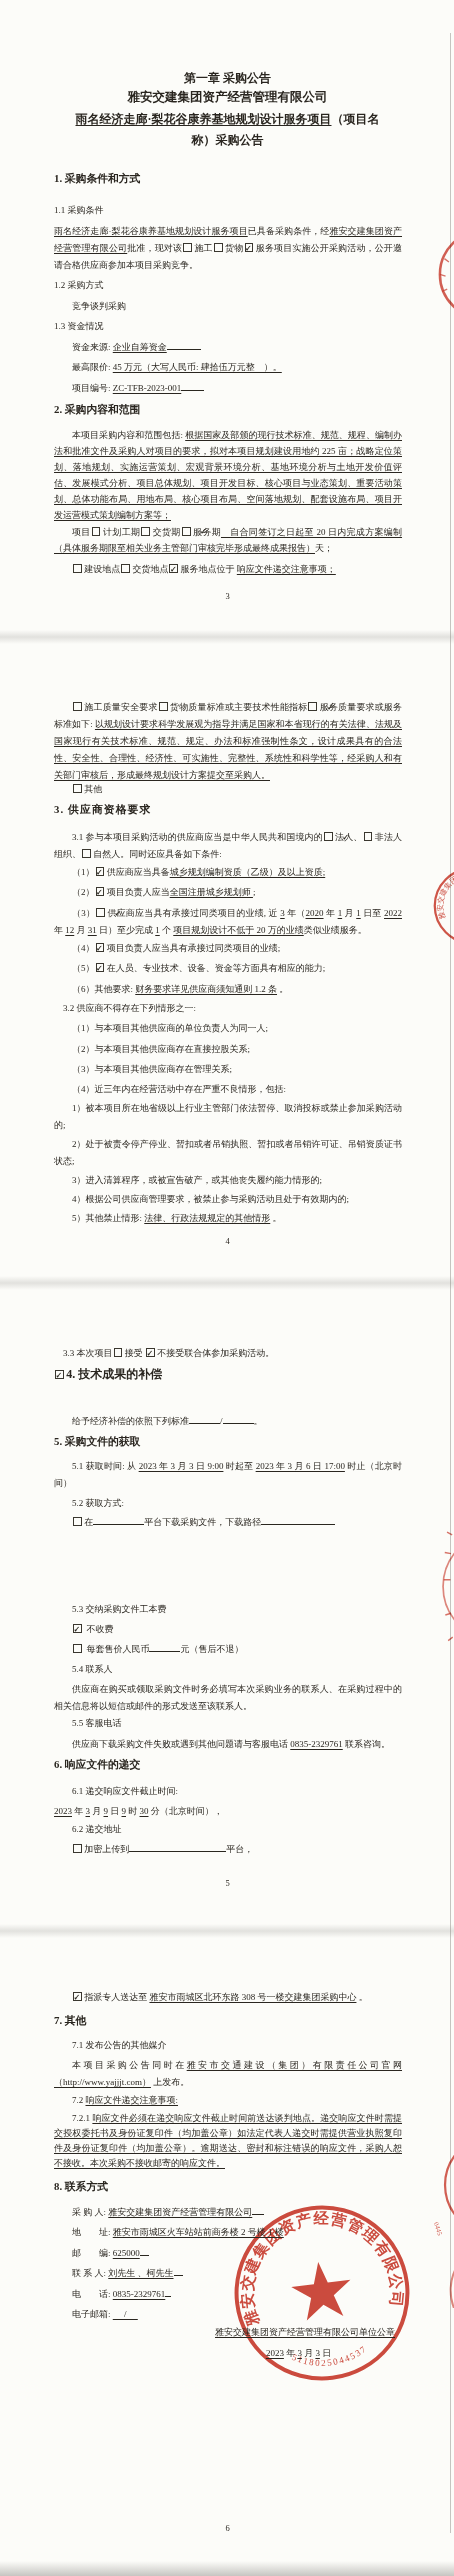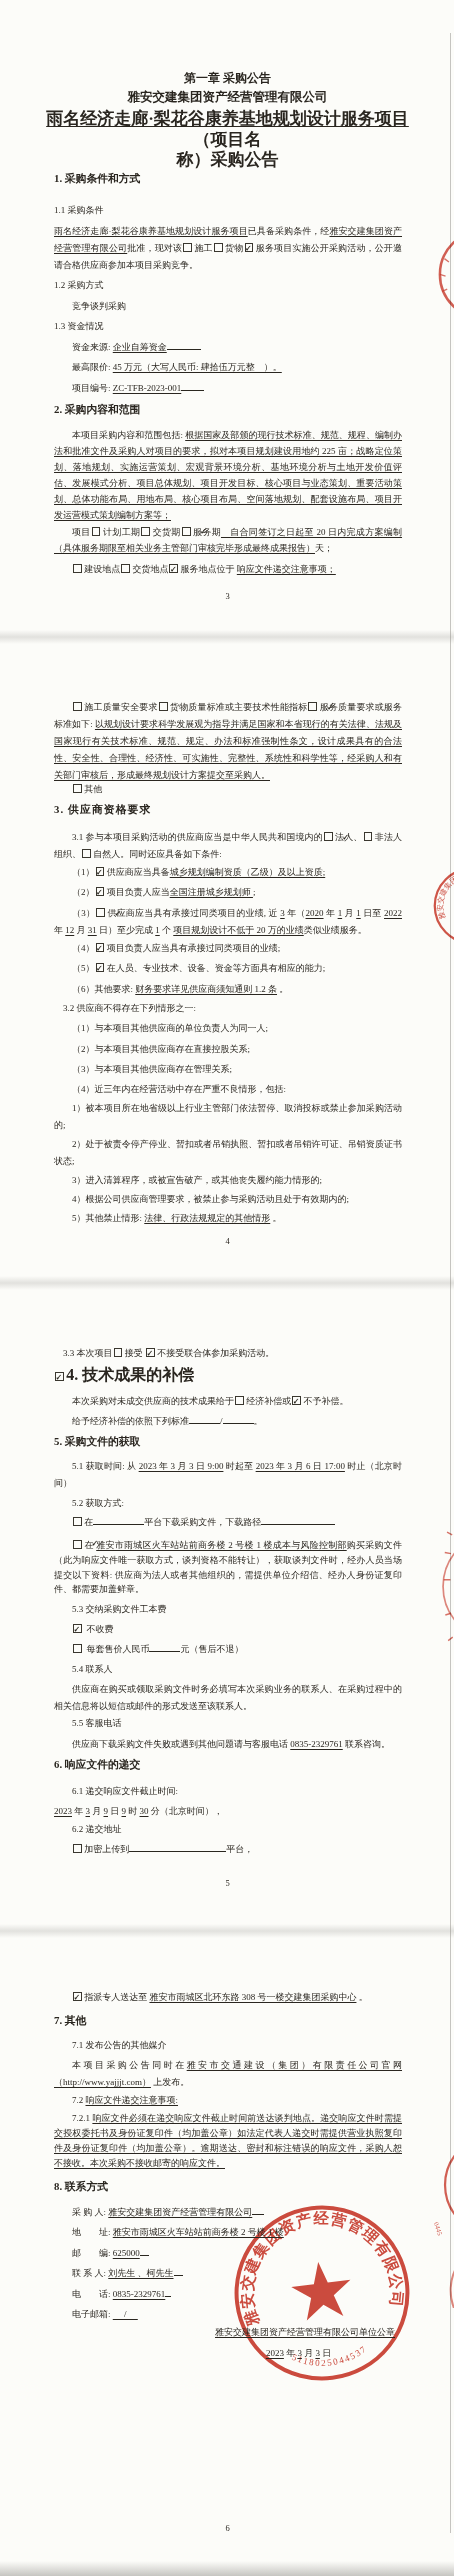--- a/index.html
+++ b/index.html
@@ -71,21 +71,21 @@
     <text font-size="27" font-weight="bold" letter-spacing="2" fill="#c9382a">
       <textPath href="#sealTopArc" startOffset="50%" text-anchor="middle">雅安交建集团资产经营管理有限公司</textPath>
     </text>
     <text font-size="16" letter-spacing="3" fill="#c9382a">
       <textPath href="#sealBottomArc" startOffset="50%" text-anchor="middle">5118025044537</textPath>
     </text>
   </svg>
 
 <div class="blk wrap" style="top: 70px; left: 0px; width: 455px; text-align: center; font-size: 12px; font-weight: 700;"><span>第一章 采购公告</span></div>
     <div class="blk wrap" style="top: 89px; left: 0px; width: 455px; text-align: center; font-size: 12.5px; font-weight: 700;"><span>雅安交建集团资产经营管理有限公司</span></div>
-    <div class="blk wrap" style="top: 109px; left: 40px; width: 375px; text-align: center; font-size: 17px; line-height: 20.5px; font-weight: 700;"><span class="u">雨名经济走廊·梨花谷康养基地规划设计服务项目</span><span>（项目名</span><br><span>称）采购公告</span></div>
+    <div class="blk wrap" style="top: 109px; left: 40px; width: 375px; text-align: center; font-size: 12px; line-height: 20.5px; font-weight: 700;"><span class="u">雨名经济走廊·梨花谷康养基地规划设计服务项目</span><span>（项目名</span><br><span>称）采购公告</span></div>
     <div class="blk" style="top: 170px; left: 54px; font-size: 10.8px; font-weight: 700;"><span>1. 采购条件和方式</span></div>
     <div class="blk" style="top: 202px; left: 54px;"><span>1.1 采购条件</span></div>
     <div class="blk wrap" style="top: 223px; left: 54px; width: 348px; text-align: justify; line-height: 17px;"><span class="u">雨名经济走廊·梨花谷康养基地规划设计服务项目</span><span>已具备采购条件，经</span><span class="u">雅安交建集团资产经营管理有限公司</span><span>批准，现对该</span><span class="cb"></span><span>施工</span><span class="cb"></span><span>货物</span><span class="cb ck"></span><span>服务项目实施公开采购活动，公开邀请合格供应商参加本项目采购竞争。</span></div>
     <div class="blk" style="top: 277px; left: 54px;"><span>1.2 采购方式</span></div>
     <div class="blk" style="top: 298px; left: 72px;"><span>竞争谈判采购</span></div>
     <div class="blk" style="top: 318px; left: 54px;"><span>1.3 资金情况</span></div>
     <div class="blk" style="top: 339px; left: 72px; text-align: center;"><span>资金来源: </span><span class="u">企业自筹资金</span><span class="bl" style="width: 34px;"></span></div>
     <div class="blk" style="top: 359px; left: 72px;"><span>最高限价: </span><span class="u">45 万元（大写人民币: 肆拾伍万元整　）。</span></div>
     <div class="blk" style="top: 380px; left: 72px;"><span>项目编号: </span><span class="u"> ZC-TFB-2023-001</span><span class="bl" style="width: 23px;"></span></div>
     <div class="blk" style="top: 401px; left: 54px; font-size: 10.8px; font-weight: 700;"><span>2. 采购内容和范围</span></div>
@@ -108,28 +108,26 @@
     <div class="blk" style="top: 1041px; left: 72px;"><span>（2）与本项目其他供应商存在直接控股关系;</span></div>
     <div class="blk" style="top: 1061px; left: 72px;"><span>（3）与本项目其他供应商存在管理关系;</span></div>
     <div class="blk" style="top: 1081px; left: 72px;"><span>（4）近三年内在经营活动中存在严重不良情形，包括:</span></div>
     <div class="blk wrap" style="top: 1100px; left: 54px; width: 348px; text-align: justify; line-height: 17px; text-indent: 18px;"><span>1）被本项目所在地省级以上行业主管部门依法暂停、取消投标或禁止参加采购活动的;</span></div>
     <div class="blk wrap" style="top: 1136px; left: 54px; width: 348px; text-align: justify; line-height: 17px; text-indent: 18px;"><span>2）处于被责令停产停业、暂扣或者吊销执照、暂扣或者吊销许可证、吊销资质证书状态;</span></div>
     <div class="blk" style="top: 1172px; left: 72px;"><span>3）进入清算程序，或被宣告破产，或其他丧失履约能力情形的;</span></div>
     <div class="blk" style="top: 1191px; left: 72px;"><span>4）根据公司供应商管理要求，被禁止参与采购活动且处于有效期内的;</span></div>
     <div class="blk" style="top: 1210px; left: 72px;"><span>5）其他禁止情形: </span><span class="u">法律、行政法规规定的其他情形</span><span> 。</span></div>
     <div class="blk wrap" style="top: 1233px; left: 0px; width: 455px; text-align: center; font-size: 8.5px;"><span>4</span></div>
     <div class="blk" style="top: 1345px; left: 63px;"><span>3.3 本次项目</span><span class="cb"></span><span>接受 </span><span class="cb ck"></span><span>不接受联合体参加采购活动。</span></div>
-    <div class="blk" style="top: 1366px; left: 54px; font-size: 16px; font-weight: 700;"><span class="cb ck"></span><span>4. 技术成果的补偿</span></div>
-    <div class="blk" style="top: 1393px; left: 72px;"><span>本次采购对未成交供应商的技术成果给于</span><span class="cb"></span><span>经济补偿或</span><span class="cb ck"></span><span>不予补偿。</span></div>
+    <div class="blk" style="top: 1366px; left: 54px; font-size: 12px; font-weight: 700;"><span class="cb ck"></span><span>4. 技术成果的补偿</span></div>
     <div class="blk" style="top: 1413px; left: 72px;"><span>给予经济补偿的依照下列标准</span><span class="bl" style="width: 31px;"></span><span>/</span><span class="bl" style="width: 31px;"></span><span>。</span></div>
     <div class="blk" style="top: 1433px; left: 54px; font-size: 10.8px; font-weight: 700;"><span>5.  采购文件的获取</span></div>
     <div class="blk wrap" style="top: 1458px; left: 54px; width: 348px; text-align: justify; line-height: 17px; text-indent: 18px;"><span>5.1 获取时间: 从 </span><span class="u">2023 年 3 月 3 日 9:00</span><span> 时起至 </span><span class="u">2023 年 3 月 6 日 17:00</span><span> 时止（北京时间）</span></div>
     <div class="blk" style="top: 1495px; left: 72px;"><span>5.2 获取方式:</span></div>
     <div class="blk" style="top: 1514px; left: 72px; text-align: center;"><span class="cb"></span><span>在</span><span class="bl" style="width: 51px;"></span><span>平台下载采购文件，下载路径</span><span class="bl" style="width: 74px;"></span></div>
-    <div class="blk wrap" style="top: 1538px; left: 54px; width: 348px; text-align: justify; line-height: 14.8px; text-indent: 18px;"><span class="cb ck"></span><span>在 </span><span class="u">雅安市雨城区火车站站前商务楼 2 号楼 1 楼成本与风险控制部</span><span>购买采购文件（此为响应文件唯一获取方式，谈判资格不能转让），获取谈判文件时，经办人员当场提交以下资料: 供应商为法人或者其他组织的，需提供单位介绍信、经办人身份证复印件、都需要加盖鲜章。</span></div>
     <div class="blk" style="top: 1601px; left: 72px;"><span>5.3 交纳采购文件工本费</span></div>
     <div class="blk" style="top: 1621px; left: 72px;"><span class="cb ck"></span><span> 不收费</span></div>
     <div class="blk" style="top: 1641px; left: 72px;"><span class="cb"></span><span> 每套售价人民币</span><span class="bl" style="width: 31px;"></span><span>元（售后不退）</span></div>
     <div class="blk" style="top: 1661px; left: 72px;"><span>5.4 联系人</span></div>
     <div class="blk wrap" style="top: 1681px; left: 54px; width: 348px; text-align: justify; line-height: 17px; text-indent: 18px;"><span>供应商在购买或领取采购文件时务必填写本次采购业务的联系人、在采购过程中的相关信息将以短信或邮件的形式发送至该联系人。</span></div>
     <div class="blk" style="top: 1715px; left: 72px; text-align: right;"><span>5.5 客服电话</span></div>
     <div class="blk" style="top: 1736px; left: 72px;"><span>供应商下载采购文件失败或遇到其他问题请与客服电话 </span><span class="u">0835-2329761</span><span> 联系咨询。</span></div>
     <div class="blk" style="top: 1756px; left: 54px; font-size: 10.8px; font-weight: 700;"><span>6.  响应文件的递交</span></div>
     <div class="blk" style="top: 1783px; left: 72px;"><span>6.1 递交响应文件截止时间:</span></div>
     <div class="blk" style="top: 1803px; left: 54px;"><span> </span><span class="u">2023</span><span> 年 </span><span class="u">3</span><span> 月 </span><span class="u">9</span><span> 日 </span><span class="u">9</span><span> 时 </span><span class="u">30</span><span> 分（北京时间），</span></div>

